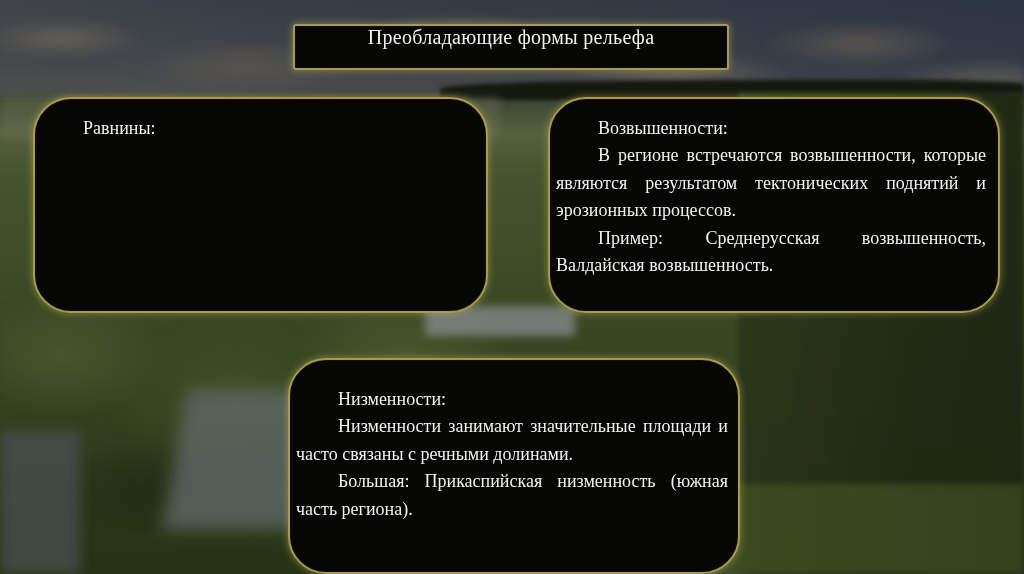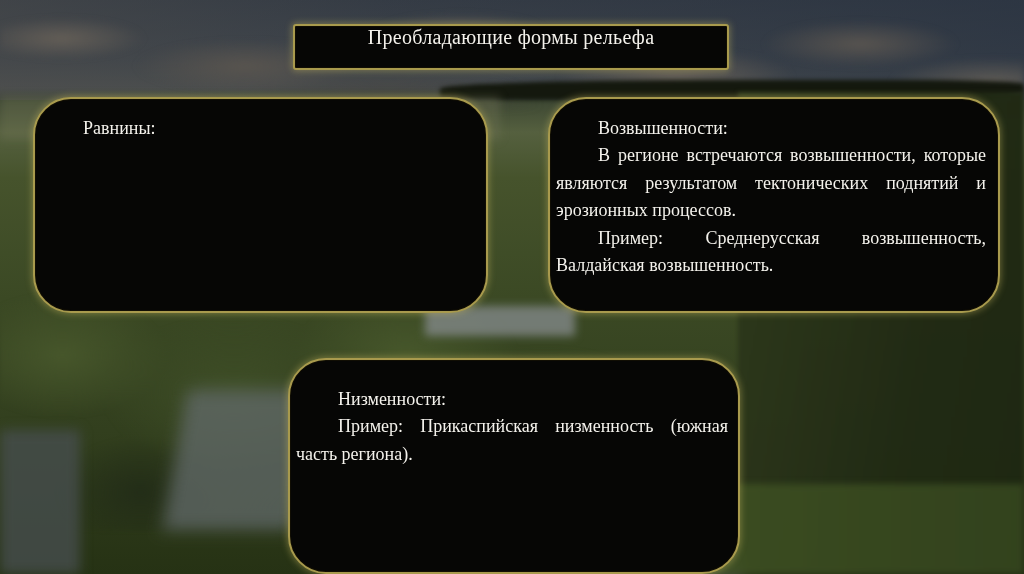--- a/index.html
+++ b/index.html
@@ -106,16 +106,17 @@
   </div>
 
   <div class="goldbox card card-uplands">
     <p class="heading">Возвышенности:</p>
     <p class="indent">В регионе встречаются возвышенности, которые являются результатом тектонических поднятий и эрозионных процессов.</p>
     <p class="indent">Пример: Среднерусская возвышенность, Валдайская возвышенность.</p>
   </div>
 
   <div class="goldbox card card-lowlands">
     <p class="heading">Низменности:</p>
-    <p class="indent">Пример: Прикаспийская низменность (южная часть региона).</p>
+    <p class="indent">Низменности занимают значительные площади и часто связаны с речными долинами.</p>
+    <p class="indent">Большая: Прикаспийская низменность (южная часть региона).</p>
   </div>
 
 </div>
 
 </body></html>

